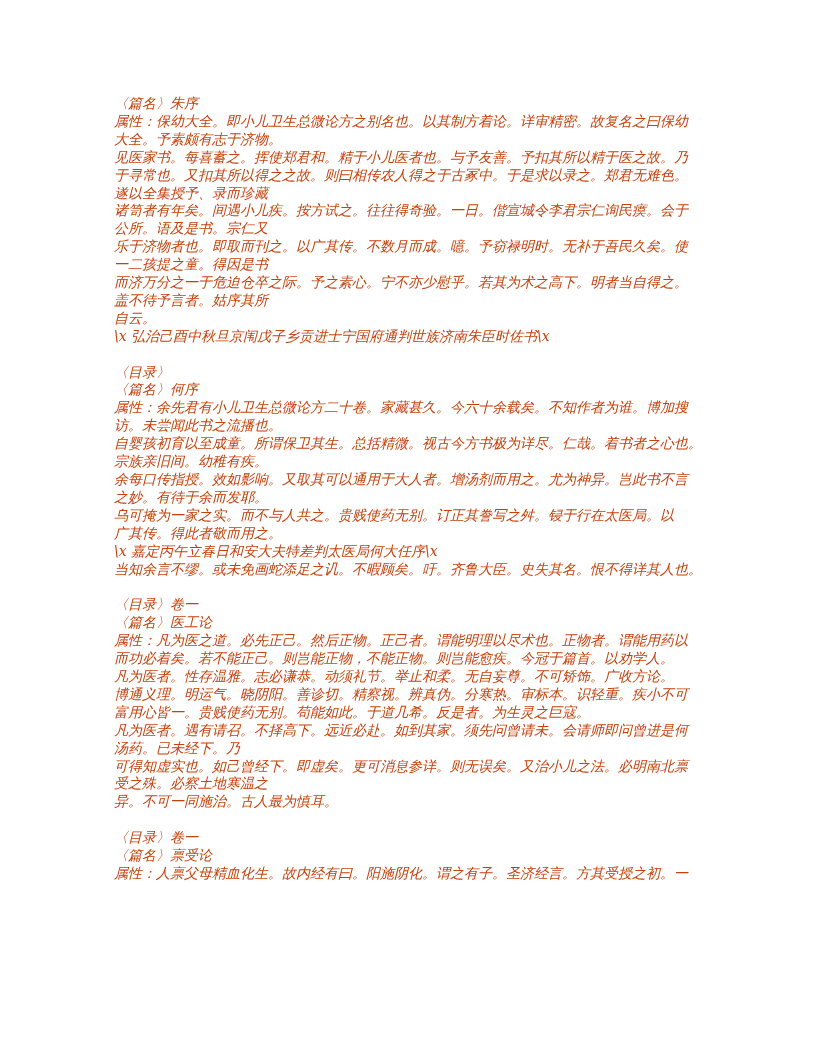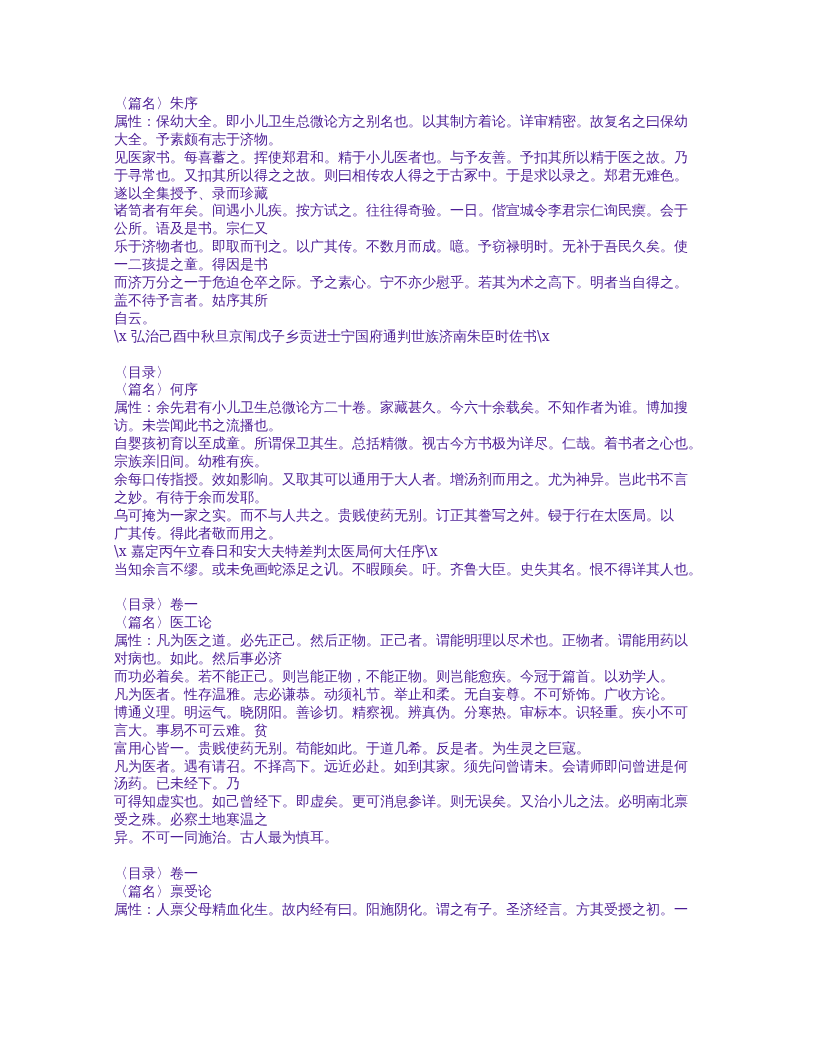--- a/index.html
+++ b/index.html
@@ -12,23 +12,24 @@
     height: 1056px;
     overflow: hidden;
     position: relative;
     font-family: "DejaVu Serif", "Liberation Serif", serif;
   }
   #text-block {
     position: absolute;
     top: 95px;
     left: 114px;
     width: 640px;
-    color: #4c1d95;
+    color: #c2410c;
     font-size: 14px;
     line-height: 17.9px;
+    font-style: italic;
   }
   .line {
     min-height: 17.9px;
     white-space: nowrap;
     letter-spacing: 0px;
   }
 </style>
 </head>
 <body>
 
@@ -58,25 +59,23 @@
       <div class="line">余每口传指授。效如影响。又取其可以通用于大人者。增汤剂而用之。尤为神异。岂此书不言</div>
       <div class="line">之妙。有待于余而发耶。</div>
       <div class="line">乌可掩为一家之实。而不与人共之。贵贱使药无别。订正其誊写之舛。锓于行在太医局。以</div>
       <div class="line">广其传。得此者敬而用之。</div>
       <div class="line">\x 嘉定丙午立春日和安大夫特差判太医局何大任序\x</div>
       <div class="line">当知余言不缪。或未免画蛇添足之讥。不暇顾矣。吁。齐鲁大臣。史失其名。恨不得详其人也。</div>
       <div class="line"></div>
       <div class="line">〈目录〉卷一</div>
       <div class="line">〈篇名〉医工论</div>
       <div class="line">属性：凡为医之道。必先正己。然后正物。正己者。谓能明理以尽术也。正物者。谓能用药以</div>
-      <div class="line">对病也。如此。然后事必济</div>
       <div class="line">而功必着矣。若不能正己。则岂能正物，不能正物。则岂能愈疾。今冠于篇首。以劝学人。</div>
       <div class="line">凡为医者。性存温雅。志必谦恭。动须礼节。举止和柔。无自妄尊。不可矫饰。广收方论。</div>
       <div class="line">博通义理。明运气。晓阴阳。善诊切。精察视。辨真伪。分寒热。审标本。识轻重。疾小不可</div>
-      <div class="line">言大。事易不可云难。贫</div>
       <div class="line">富用心皆一。贵贱使药无别。苟能如此。于道几希。反是者。为生灵之巨寇。</div>
       <div class="line">凡为医者。遇有请召。不择高下。远近必赴。如到其家。须先问曾请未。会请师即问曾进是何</div>
       <div class="line">汤药。已未经下。乃</div>
       <div class="line">可得知虚实也。如己曾经下。即虚矣。更可消息参详。则无误矣。又治小儿之法。必明南北禀</div>
       <div class="line">受之殊。必察土地寒温之</div>
       <div class="line">异。不可一同施治。古人最为慎耳。</div>
       <div class="line"></div>
       <div class="line">〈目录〉卷一</div>
       <div class="line">〈篇名〉禀受论</div>
       <div class="line">属性：人禀父母精血化生。故内经有曰。阳施阴化。谓之有子。圣济经言。方其受授之初。一</div>

